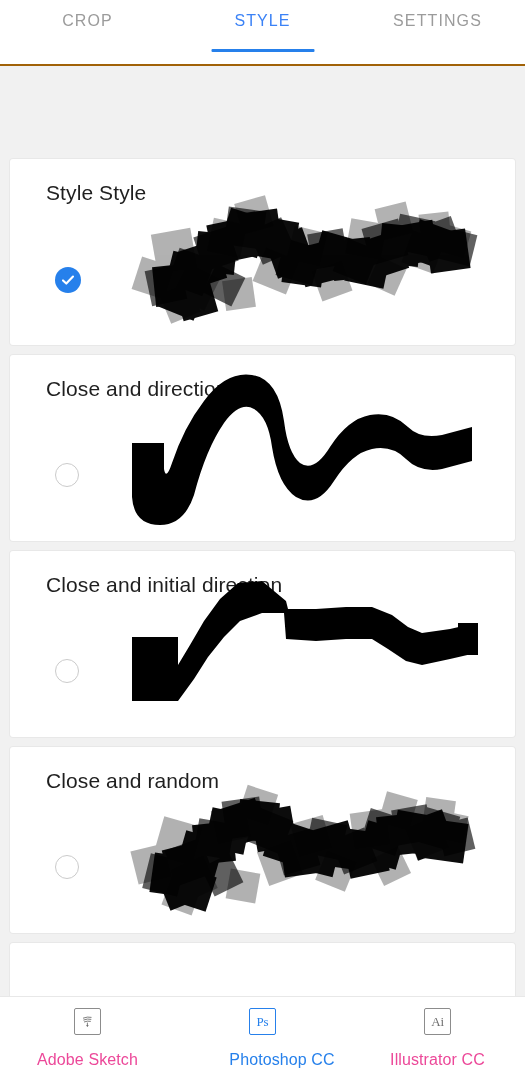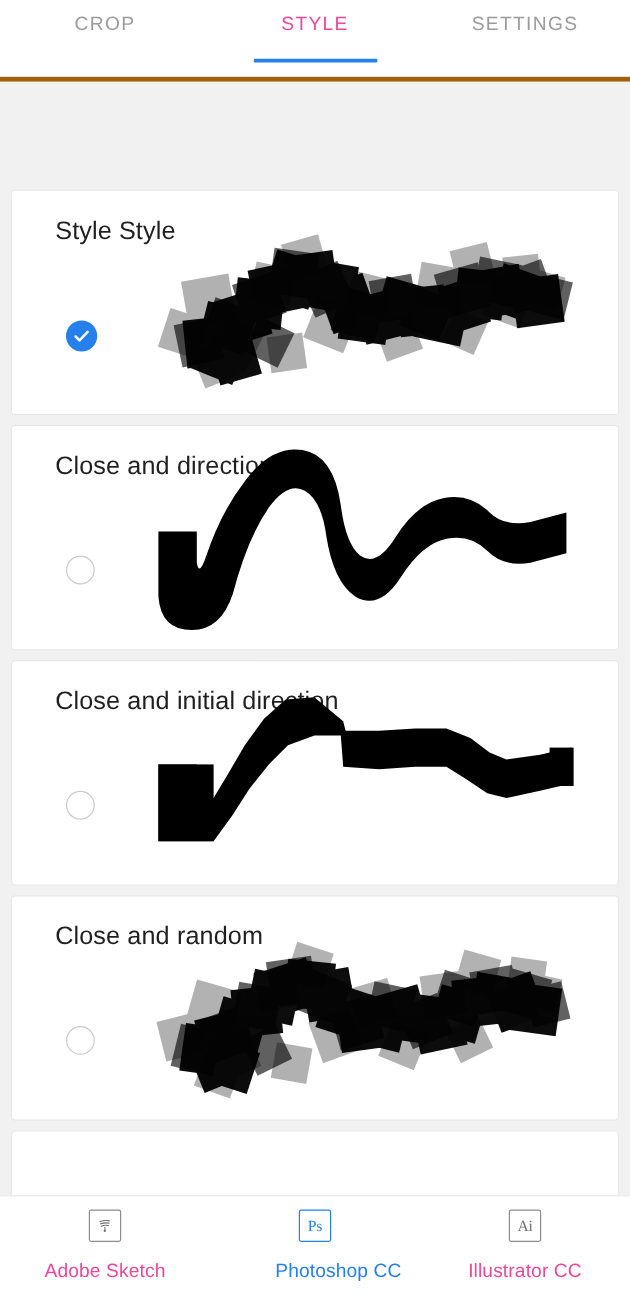--- a/index.html
+++ b/index.html
@@ -60,36 +60,36 @@
     cursor: pointer;
   }
 
   
   .tabs {
     position: relative;
     height: 64px;
     background: #ffffff;
     display: flex;
     align-items: flex-start;
-    border-bottom: 4px solid #a16207;
+    border-bottom: 2px solid #a16207;
   }
   .tab {
     flex: 1 1 0;
     text-align: center;
     font-size: 16px;
     letter-spacing: 1.1px;
     color: #9b9b9b;
     padding-top: 12px;
     position: relative;
     height: 100%;
     box-sizing: border-box;
     cursor: pointer;
     user-select: none;
   }
-  .tab.active { color: #ec4899; }
+  .tab.active { color: #3b82f6; }
   .tab .underline {
     position: absolute;
     left: 50%;
     transform: translateX(-50%);
     bottom: 12px;
     width: 103px;
     height: 3px;
     background: #2680eb;
     border-radius: 1px;
   }

